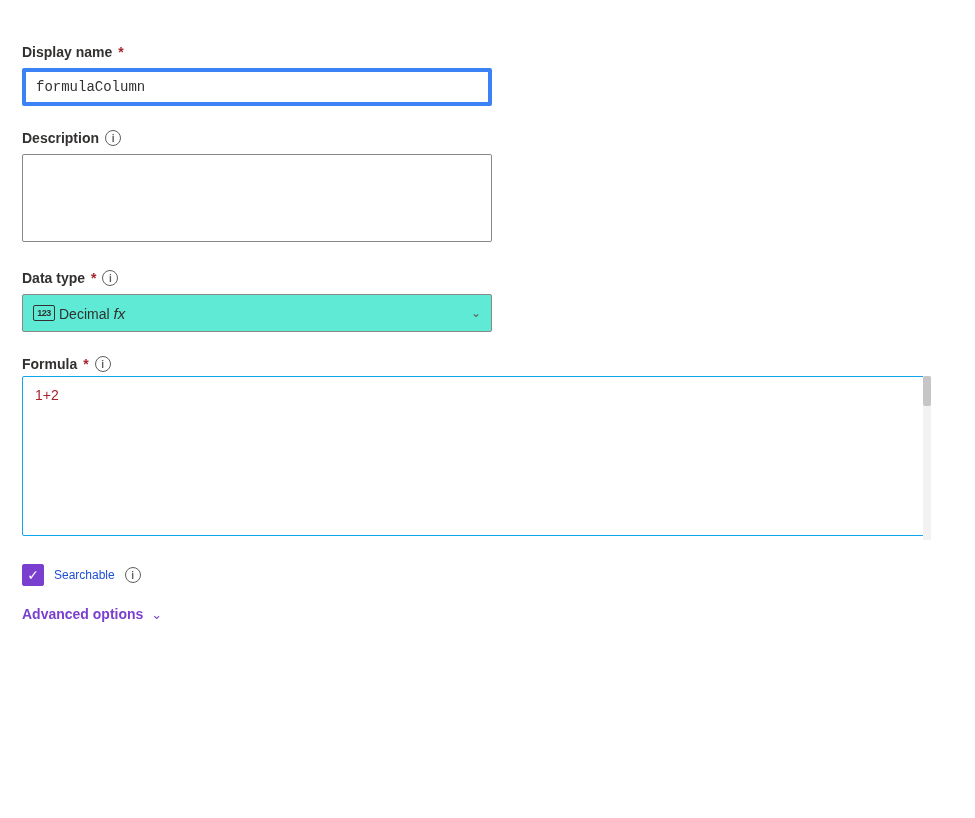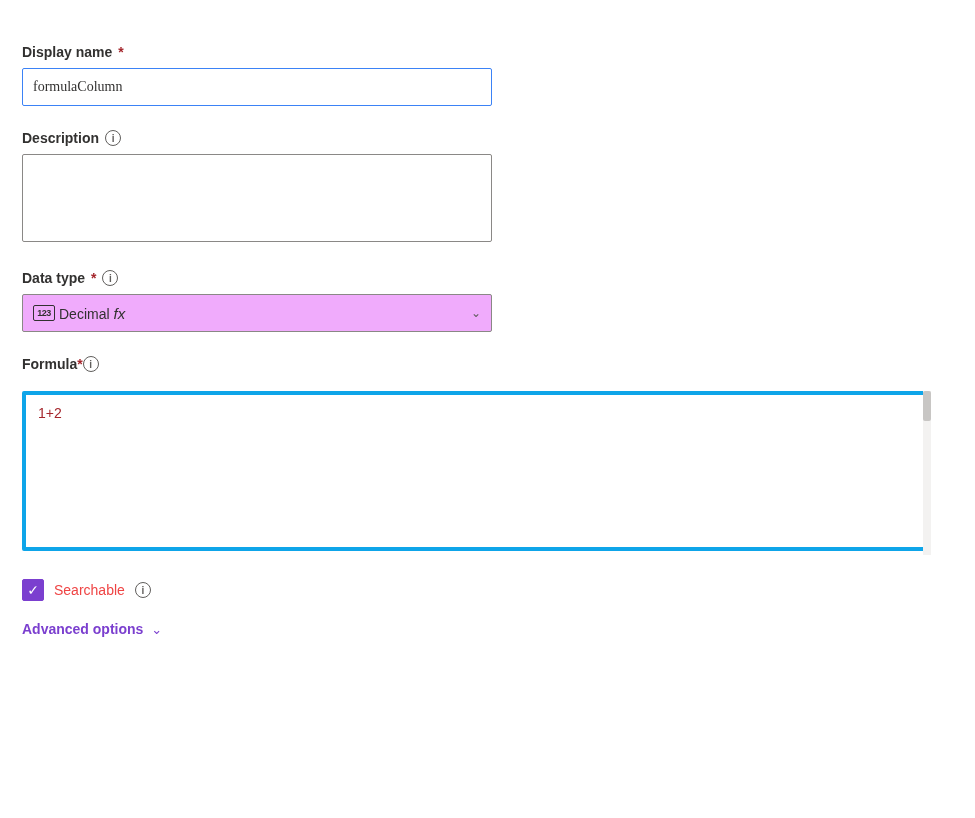--- a/index.html
+++ b/index.html
@@ -52,25 +52,25 @@
       font-size: 10px;
       font-weight: 700;
       color: #605e5c;
       cursor: pointer;
       flex-shrink: 0;
     }
 
     .text-input {
       width: 470px;
       height: 38px;
-      border: 1px solid #3b82f6;
+      border: 4px solid #3b82f6;
       border-radius: 2px;
       padding: 6px 10px;
       font-size: 14px;
-      font-family: Liberation Serif, serif;
+      font-family: Liberation Mono, monospace;
       color: #323130;
       outline: none;
     }
 
     .textarea-input {
       width: 470px;
       height: 88px;
       border: 1px solid #8a8886;
       border-radius: 2px;
       padding: 6px 10px;
@@ -79,21 +79,21 @@
       color: #323130;
       outline: none;
       resize: none;
     }
 
     .dropdown-field {
       width: 470px;
       height: 38px;
       border: 1px solid #8a8886;
       border-radius: 2px;
-      background: #f0abfc;
+      background: #5eead4;
       display: flex;
       align-items: center;
       padding: 12px 10px;
       cursor: pointer;
       gap: 8px;
     }
 
     .dropdown-field-icon {
       display: flex;
       align-items: center;
@@ -131,34 +131,35 @@
 
     .chevron-down {
       margin-left: auto;
       color: #605e5c;
       font-size: 12px;
     }
 
     .formula-label {
       font-size: 14px;
       font-weight: 600;
-      margin-bottom: 19px;
-      display: flex;
-      align-items: center;
+      margin-bottom: 4px;
+      display: flex;
+      align-items: center;
+      gap: 6px;
     }
 
     .formula-area-wrapper {
       width: calc(100% - 22px);
       position: relative;
     }
 
     .formula-textarea {
       width: 100%;
       height: 160px;
-      border: 4px solid #0ea5e9;
+      border: 1px solid #0ea5e9;
       border-radius: 2px;
       padding: 10px 12px;
       font-size: 14px;
       font-family: inherit;
       color: #a4262c;
       outline: none;
       resize: none;
     }
 
     .scrollbar-track {
@@ -201,22 +202,22 @@
       flex-shrink: 0;
     }
 
     .checkbox-checkmark {
       color: #ffffff;
       font-size: 14px;
       line-height: 1;
     }
 
     .searchable-label {
-      font-size: 14px;
-      color: #ef4444;
+      font-size: 12px;
+      color: #1d4ed8;
     }
 
     .advanced-options-row {
       display: flex;
       align-items: center;
       gap: 8px;
       cursor: pointer;
     }
 
     .advanced-options-text {

